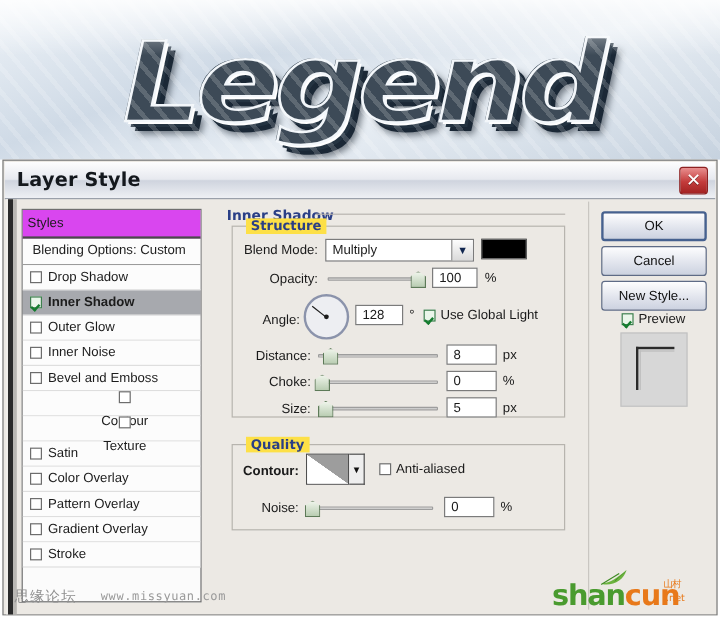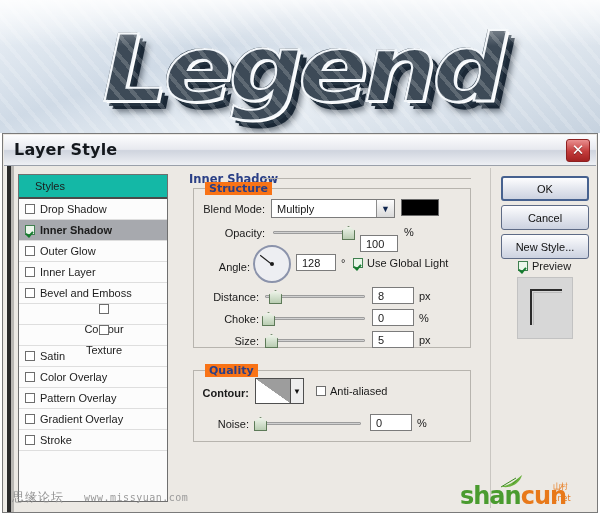--- a/index.html
+++ b/index.html
@@ -82,22 +82,22 @@
     background:linear-gradient(90deg,#f0eeea 0 2px,#2a2a2a 2px 6px,#b9b7b3 6px 9px);
   }
 
   
   .styles-panel{
     position:absolute;left:18px;top:174px;width:150px;height:328px;
     background:#fbfbfb;border:1px solid #6f6f6f;box-sizing:border-box;
     font-size:11px;color:#1c1c1c;
   }
   .styles-head{
-    height:22px;line-height:22px;padding-left:16px;
-    border-bottom:2px solid #4a4a4a;background:#14b8a6;
+    height:22px;line-height:22px;padding-left:4px;
+    border-bottom:2px solid #4a4a4a;background:#d946ef;
   }
   .styles-sub{
     height:21px;line-height:21px;padding-left:8px;
     border-bottom:1px solid #9b9b9b;background:#fcfcfc;
   }
   .srow{
     height:20px;line-height:20px;padding-left:6px;
     border-bottom:1px solid #dedede;
     display:flex;align-items:center;gap:5px;background:#fcfcfc;
     cursor:pointer;
@@ -126,21 +126,21 @@
 
   
   .main{
     position:absolute;left:185px;top:172px;width:300px;height:295px;
   }
   .grp{
     position:absolute;border:1px solid #b7b4ae;box-sizing:border-box;
     background:transparent;
   }
   .grp-label{
-    position:absolute;background:#f97316;padding:0 4px;
+    position:absolute;background:#fde047;padding:0 4px;
     font-size:11px;font-weight:bold;color:#2a3f86;
     font-family:"DejaVu Sans", sans-serif;
   }
   .sect-title{
     position:absolute;font-size:11.5px;font-weight:bold;color:#2a3f86;
     font-family:"DejaVu Sans", sans-serif;background:#ece9e4;padding:0 4px;
   }
   .lbl{
     position:absolute;font-size:11px;color:#1a1a1a;text-align:right;
   }
@@ -281,36 +281,37 @@
     <div class="titlebar">
       <div class="title-text">Layer Style</div>
       <div class="close-btn">✕</div>
     </div>
 
     <div class="leftgutter"></div>
   </div>
 
   <div class="styles-panel">
     <div class="styles-head">Styles</div>
+    <div class="styles-sub">Blending Options: Custom</div>
 
     <div class="srow">
       <span class="cb"></span>
       <span>Drop Shadow</span>
     </div>
     <div class="srow sel">
       <span class="cb on"></span>
       <span>Inner Shadow</span>
     </div>
     <div class="srow">
       <span class="cb"></span>
       <span>Outer Glow</span>
     </div>
     <div class="srow">
       <span class="cb"></span>
-      <span>Inner Layer</span>
+      <span>Inner Noise</span>
     </div>
     <div class="srow">
       <span class="cb"></span>
       <span>Bevel and Emboss</span>
     </div>
     <div class="srow indent">
       <span class="cb"></span>
       <span>Contour</span>
     </div>
     <div class="srow indent">
@@ -357,21 +358,21 @@
       <span>Multiply</span>
       <span class="arrow">▼</span>
     </div>
     <div class="swatch-color" style="left:216px;top:27px;"></div>
 
     <div class="lbl" style="left:10px;top:55px;width:70px;">Opacity:</div>
     <div class="slider" style="left:88px;top:53px;width:80px;">
       <div class="track"></div>
       <div class="thumb" style="left:69px;"></div>
     </div>
-    <div class="field" style="left:175px;top:51px;width:38px;height:17px;margin-top:12px;">100</div>
+    <div class="field" style="left:175px;top:51px;width:38px;height:17px;">100</div>
     <div class="unit" style="left:219px;top:54px;">%</div>
 
     <div class="lbl" style="left:10px;top:89px;width:55px;">Angle:</div>
     <div class="dial" style="left:68px;top:73px;">
       <div class="needle" style="transform:rotate(218deg);"></div>
       <div class="knob"></div>
     </div>
     <div class="field" style="left:111px;top:82px;width:40px;height:17px;">128</div>
     <div class="unit" style="left:156px;top:85px;">°</div>
     <div class="chkrow" style="left:168px;top:85px;">

